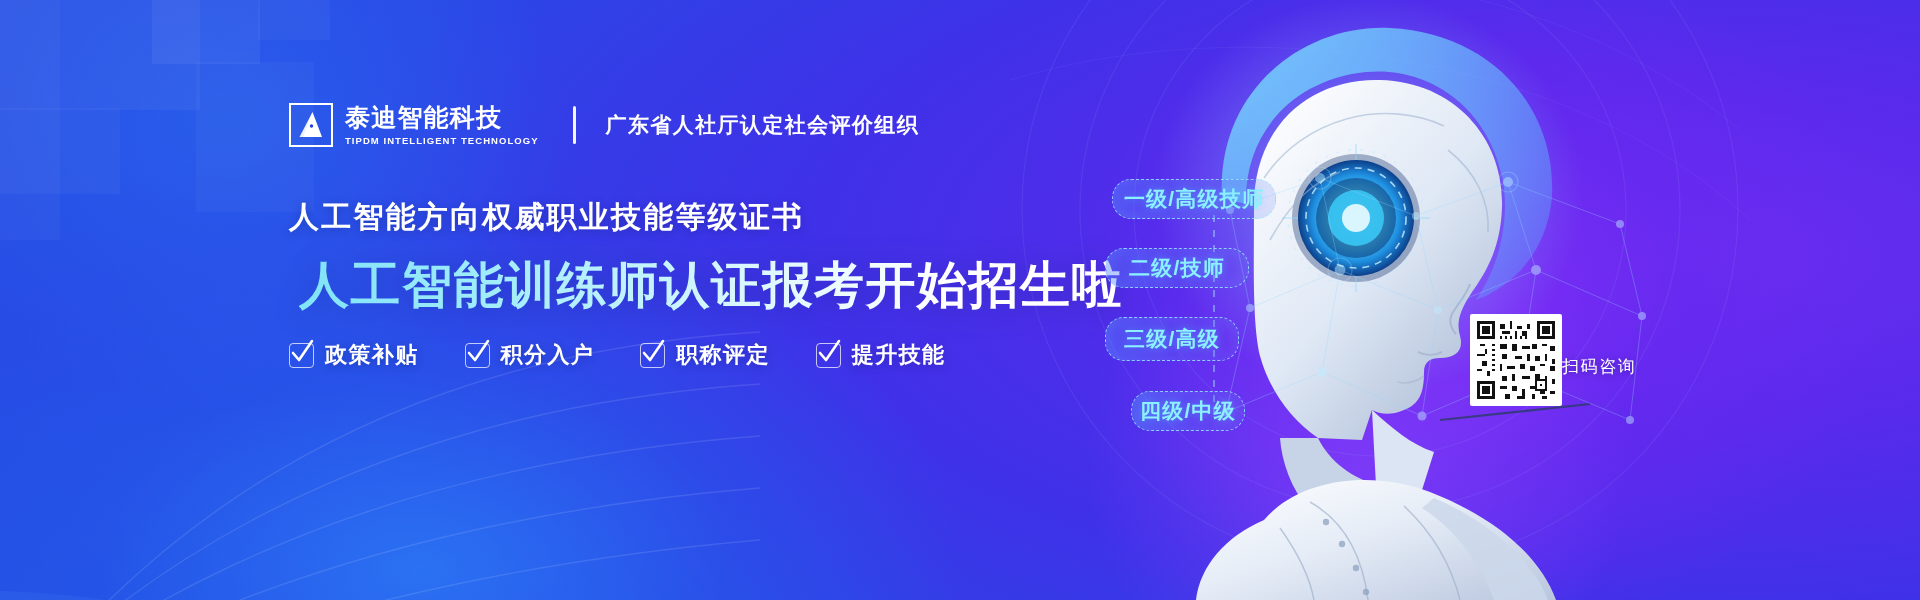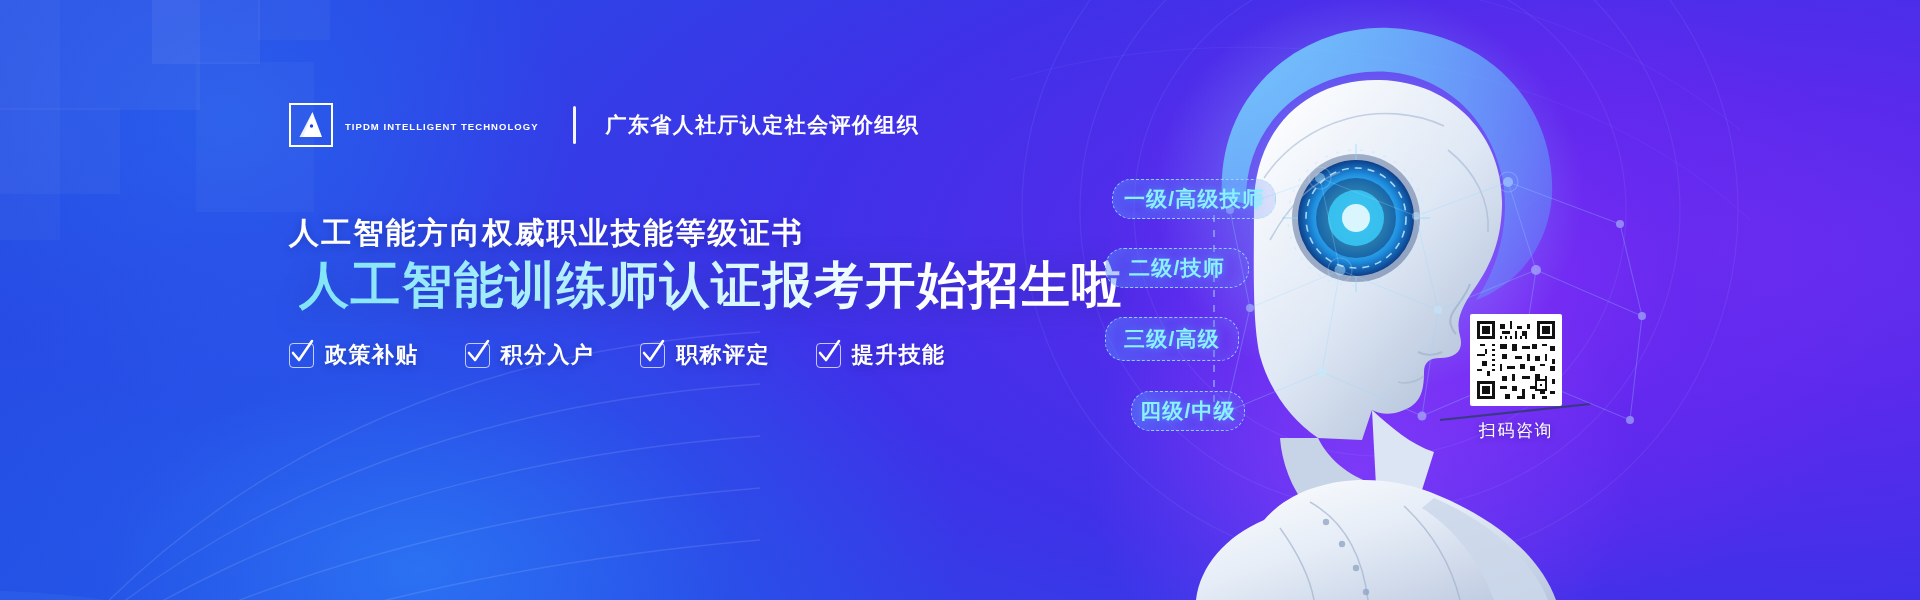--- a/index.html
+++ b/index.html
@@ -92,21 +92,20 @@
     color:#fff; font-size:21px; font-weight:700; letter-spacing:1.4px;
     white-space:nowrap;
   }
 
   
   .subtitle{
     position:absolute; left:289px; top:197px;
     color:#fff; font-size:30px; font-weight:700; letter-spacing:2.2px;
     white-space:nowrap;
     text-shadow:0 2px 10px rgba(10,20,90,.30);
-    margin-top:16px;
   }
   .headline{
     position:absolute; left:287px; top:252px;
     font-size:50px; font-weight:700; letter-spacing:1.5px;
     white-space:nowrap;
     background:linear-gradient(93deg,#7fe3f7 0%, #a5edfb 26%, #d6f7fe 52%, #ffffff 78%, #ffffff 100%);
     -webkit-background-clip:text; background-clip:text;
     -webkit-text-fill-color:transparent; color:transparent;
     filter:drop-shadow(0 3px 14px rgba(30,40,150,.45));
     margin-left:12px;
@@ -169,21 +168,21 @@
   
   .neural{
     position:absolute; right:210px; top:120px; width:520px; height:420px;
     pointer-events:none; opacity:.55;
   }
   .neural svg{ display:block; width:100%; height:100%; }
 
   
   .qr-block{
     position:absolute; left:1470px; top:314px;
-    display:flex; flex-direction:column; align-items:center;font-family:Liberation Mono, monospace;
+    display:flex; flex-direction:row; align-items:center;font-family:Liberation Mono, monospace;
   }
   .qr-code{
     width:92px; height:92px; background:#fff; padding:5px;
     border-radius:2px;
   }
   .qr-code svg{ display:block; width:100%; height:100%; }
   .qr-caption{
     margin-top:13px;
     color:#fff; font-size:17px; font-weight:400; letter-spacing:1.6px;
     white-space:nowrap;
@@ -363,20 +362,21 @@
   <div class="header">
     <div class="logo-block">
       <div class="logo-mark">
         <svg width="30" height="30" viewBox="0 0 30 30">
           <path d="M16.5 2 L26 27 L7 27 Z" fill="#ffffff"></path>
           <path d="M16.5 2 L12 27 L3.5 27 Z" fill="#ffffff" opacity=".9"></path>
           <circle cx="15.5" cy="16" r="1.7" fill="#1f3fe0"></circle>
         </svg>
       </div>
       <div class="logo-text">
+        <div class="logo-cn">泰迪智能科技</div>
         <div class="logo-en">TIPDM INTELLIGENT TECHNOLOGY</div>
       </div>
     </div>
 
     <div class="divider-v"></div>
 
     <div class="org-name">广东省人社厅认定社会评价组织</div>
   </div>
 
   <div class="subtitle">人工智能方向权威职业技能等级证书</div>

